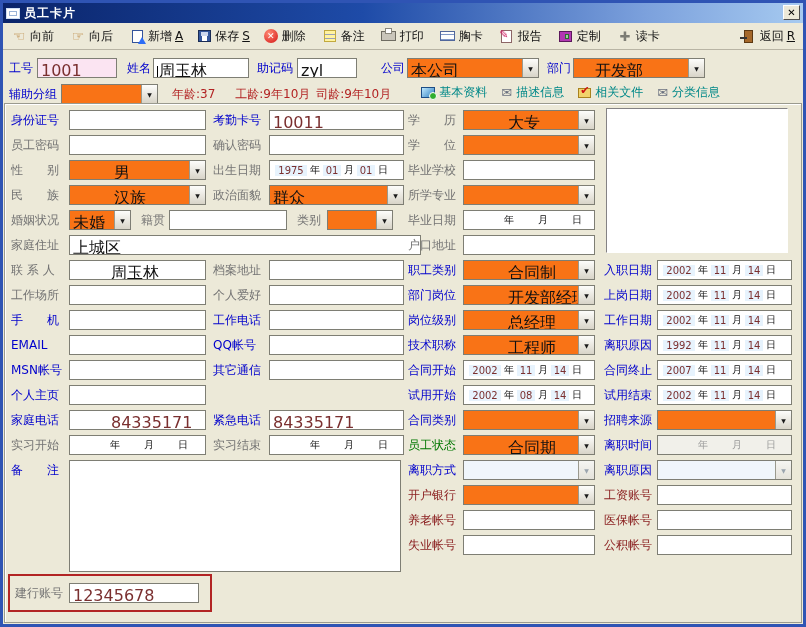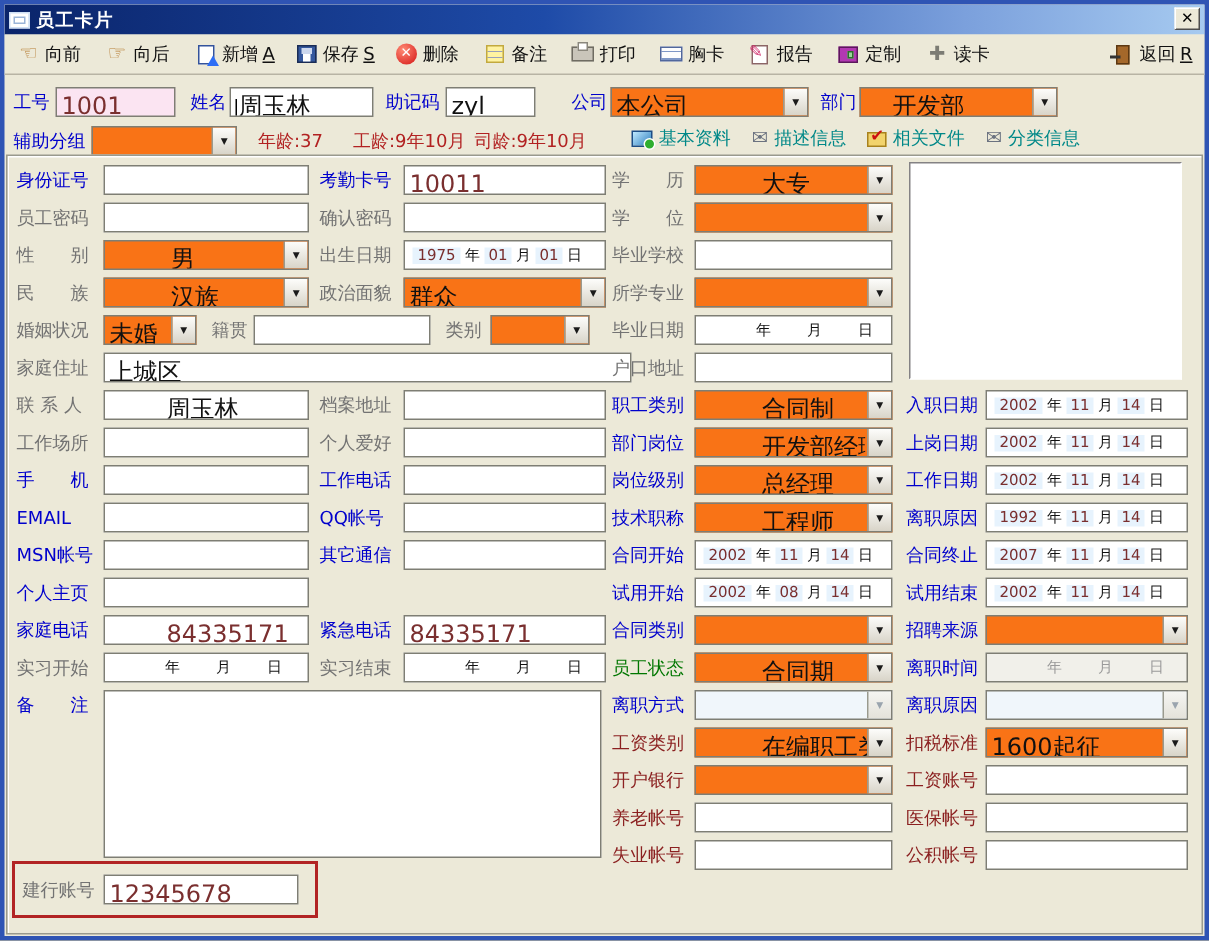--- a/index.html
+++ b/index.html
@@ -570,32 +570,20 @@
             <span class="val"></span>
             <span class="arw">▼</span>
           </div>
           <span class="lbl l2 c-b">离职原因</span>
           <div class="fld sel f2 dis">
             <span class="val"></span>
             <span class="arw">▼</span>
           </div>
         </div>
         <div class="frow">
-          <span class="lbl l1 c-r">工资类别</span>
-          <div class="fld sel f1">
-            <span class="val">在编职工类</span>
-            <span class="arw">▼</span>
-          </div>
-          <span class="lbl l2 c-r">扣税标准</span>
-          <div class="fld sel f2">
-            <span class="val">1600起征</span>
-            <span class="arw">▼</span>
-          </div>
-        </div>
-        <div class="frow">
           <span class="lbl l1 c-r">开户银行</span>
           <div class="fld sel f1">
             <span class="val"></span>
             <span class="arw">▼</span>
           </div>
           <span class="lbl l2 c-r">工资账号</span>
           <div class="fld inp f2"><span class="val"></span></div>
         </div>
         <div class="frow">
           <span class="lbl l1 c-r">养老帐号</span>

